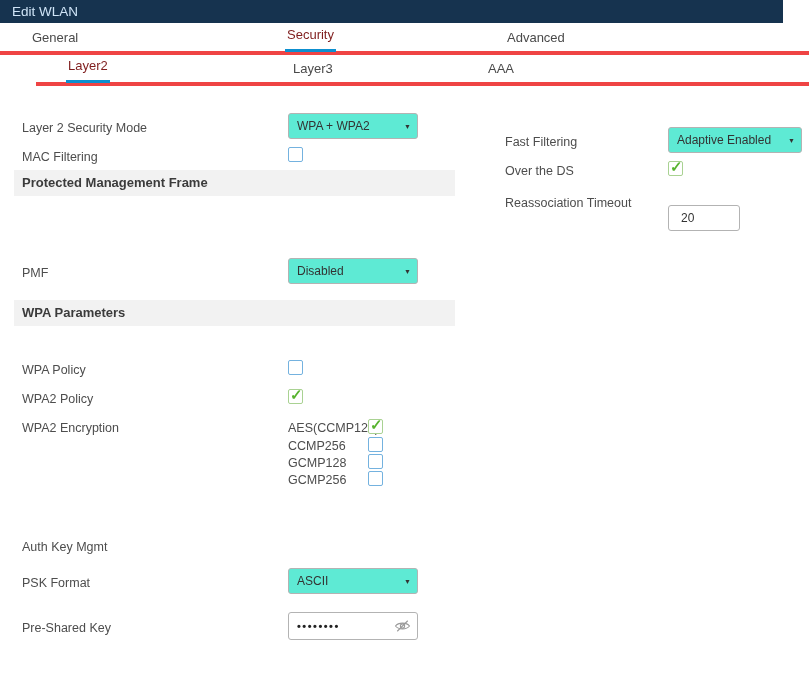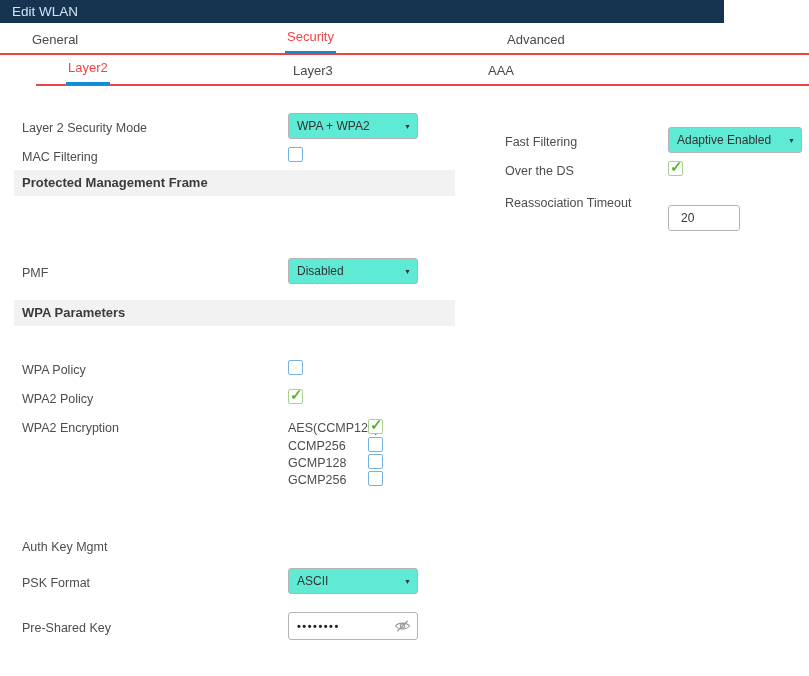--- a/index.html
+++ b/index.html
@@ -5,34 +5,34 @@
   * { margin:0; padding:0; box-sizing:border-box; }
   html,body { background:#fff; }
   body {
     width:809px; height:676px; position:relative; overflow:hidden;
     font-family:"Liberation Sans", sans-serif; color:#4a4a4a;
   }
   #app { position:relative; width:809px; height:676px; }
 
   
   .titlebar {
-    position:absolute; left:0; top:0; width:724px; height:23px;
+    position:absolute; left:0; top:0; width:783px; height:23px;
     background:#16334f; color:#cfe4f7; font-size:13.5px;
     line-height:23px; padding-left:12px;
   }
 
   
-  .tabrow { position:absolute; left:0; width:809px; border-bottom:2px solid #ef4444; }
+  .tabrow { position:absolute; left:0; width:809px; border-bottom:4px solid #ef4444; }
   .tabrow.main { top:28px; height:27px; }
   .tabrow.sub  { top:57px; height:29px;margin-left:36px; }
   .tab {
     position:absolute; bottom:-1px; padding:0 2px 7px 2px;
     font-size:13px; color:#4a4a4a; cursor:pointer;
   }
-  .tab.active { color:#ef4444; border-bottom:3px solid #0d8fcf; }
+  .tab.active { color:#7f1d1d; border-bottom:3px solid #0d8fcf; }
 
   
   .lbl { position:absolute; font-size:12.5px; color:#4d4d4d; white-space:nowrap; }
   .section-bar {
     position:absolute; left:14px; width:441px; height:26px;
     background:#f2f2f2; color:#3b3b3b; font-weight:bold;
     font-size:13px; line-height:26px; padding-left:8px;
   }
 
   

